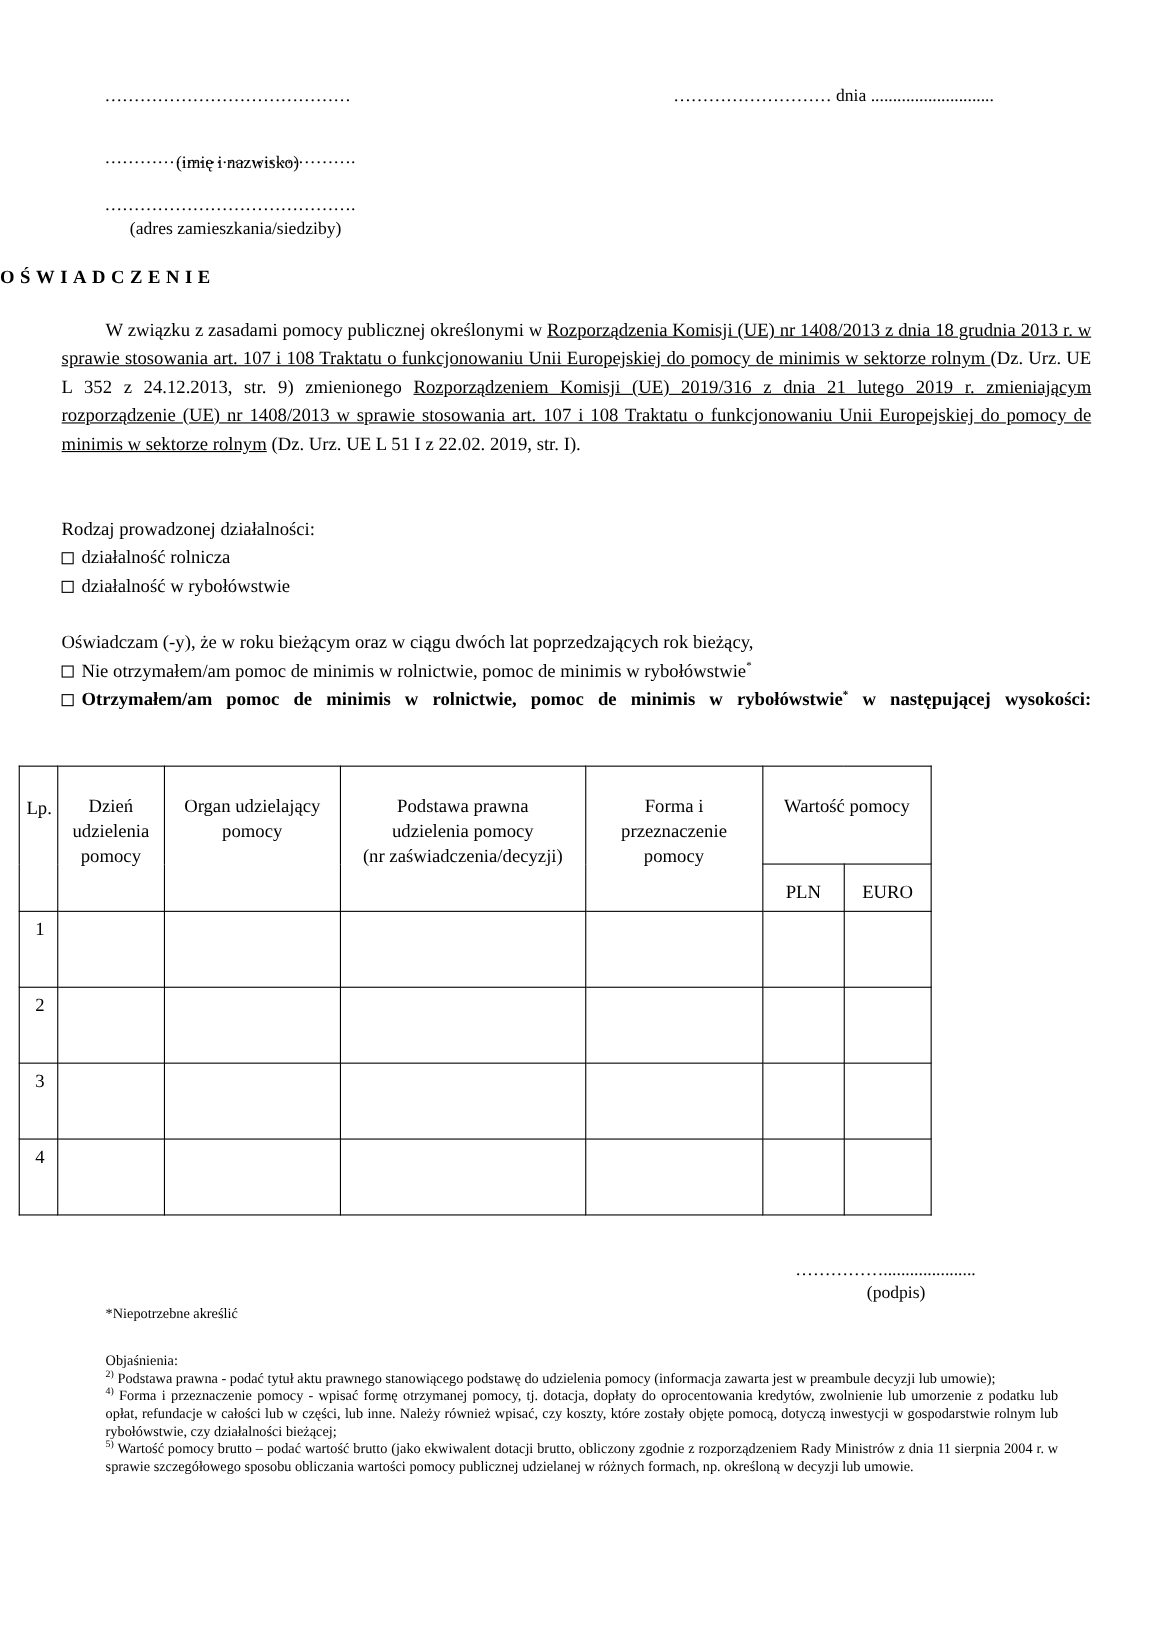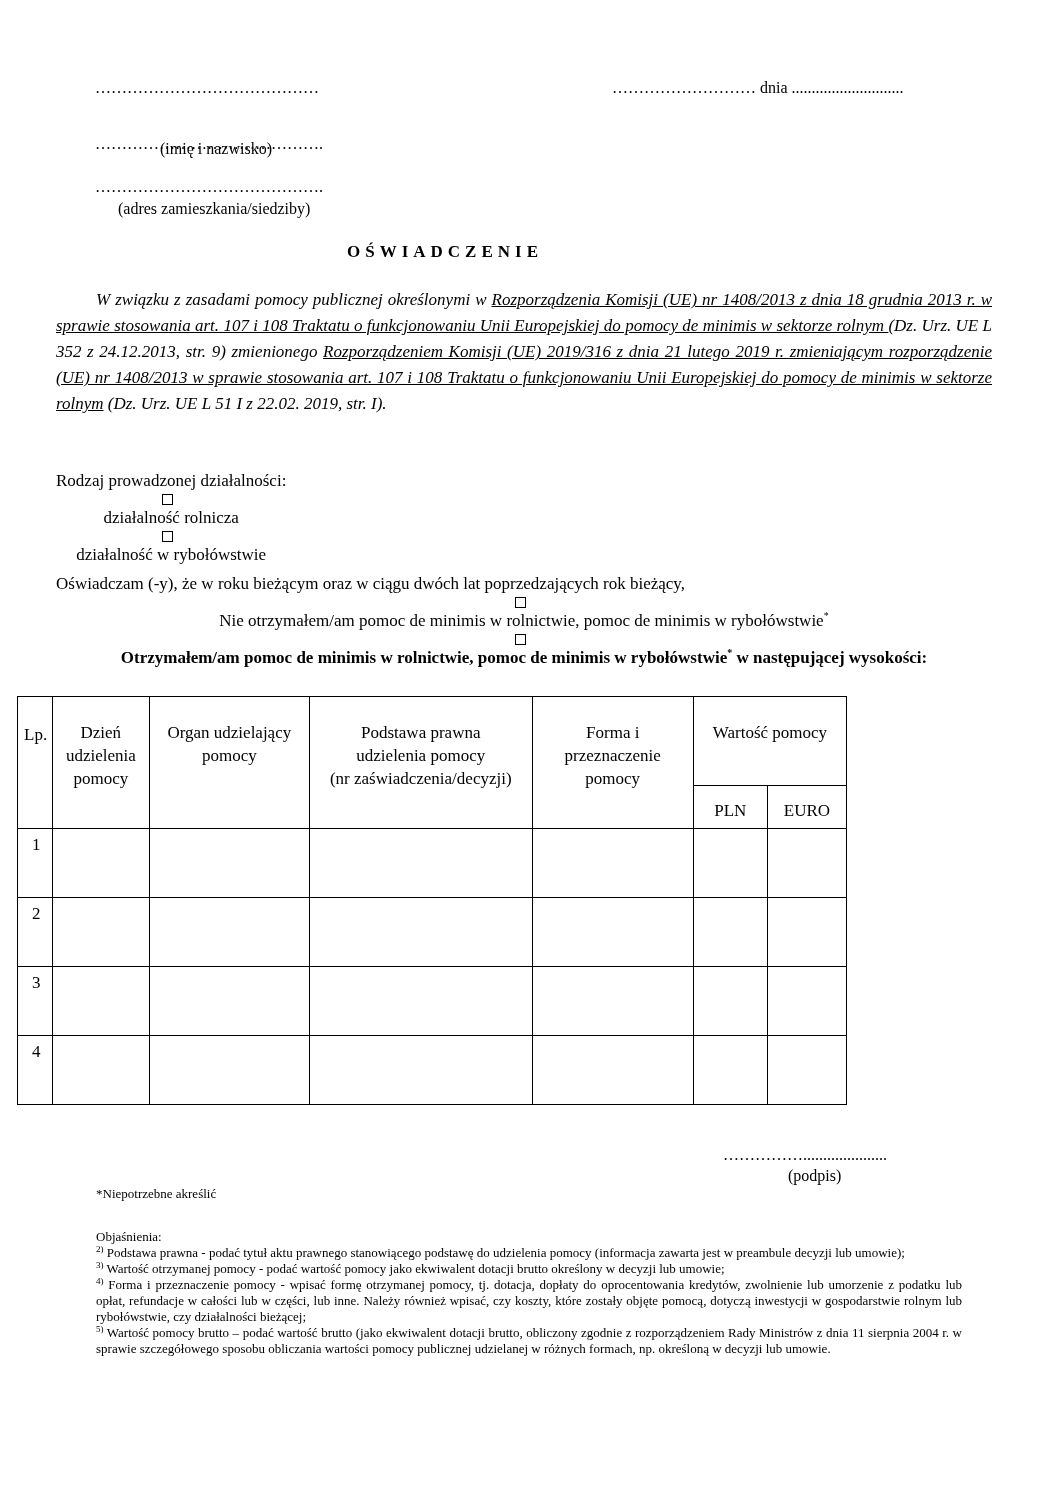--- a/index.html
+++ b/index.html
@@ -12,29 +12,29 @@
   .dots { letter-spacing: 0px; white-space: nowrap; }
   .center { text-align: center; }
 
   #hdr-name-dots { left: 95px; top: 79px; font-size: 16px; }
   #hdr-name-label { left: 160px; top: 111px; margin-top: 28px; }
   #hdr-addr1-dots { left: 95px; top: 135px; font-size: 16px; }
   #hdr-addr2-dots { left: 95px; top: 178px; font-size: 16px; }
   #hdr-addr-label { left: 118px; top: 199px; }
   #hdr-date { left: 612px; top: 79px; font-size: 16px; white-space: nowrap; }
 
-  #title { left: 0; width: 890px; top: 242px; text-align: center;
+  #title { left: 0; width: 890px; top: 242px; text-align: left;
            font-size: 17px; font-weight: bold; letter-spacing: 5px; }
 
   #intro { left: 56px; width: 936px; top: 287px; font-size: 17px; line-height: 26px;
-           text-align: justify; text-indent: 40px; font-style: italic; }
+           text-align: justify; text-indent: 40px; }
   #intro u { text-decoration: underline; }
 
   #activity { left: 56px; top: 468px; font-size: 17px; line-height: 26px; }
-  .cbrow { display: flex; align-items: center; flex-direction: column; }
+  .cbrow { display: flex; align-items: center; }
   .cb { display: inline-block; width: 11px; height: 11px; border: 1.5px solid #000;
         margin-right: 7px; box-sizing: border-box; }
 
   #declare { left: 56px; width: 936px; top: 571px; font-size: 17px; line-height: 26px; }
   #declare sup { font-size: 10px; line-height: 0; }
 
   #aid-table { position: absolute; left: 17px; top: 696px; width: 830px;
                border-collapse: collapse; font-size: 17px; }
   #aid-table td, #aid-table th { border: 1.5px solid #000; font-weight: normal;
                vertical-align: top; padding: 0; }
@@ -160,16 +160,15 @@
   </table>
 
 <div id="sign-dots" class="abs dots">…………….....................</div>
 <div id="sign-label" class="abs t16">(podpis)</div>
 
 <div id="footnote" class="abs">*Niepotrzebne akreślić</div>
 
 <div id="explain" class="abs">
   <p>Objaśnienia:</p>
   <p><sup>2)</sup><span> Podstawa prawna - podać tytuł aktu prawnego stanowiącego podstawę do udzielenia pomocy (informacja zawarta jest w preambule decyzji lub umowie);</span></p>
-  <p><sup>3)</sup><span> Wartość otrzymanej pomocy - podać wartość pomocy jako ekwiwalent dotacji brutto określony w decyzji lub umowie;</span></p>
   <p><sup>4)</sup><span> Forma i przeznaczenie pomocy - wpisać formę otrzymanej pomocy, tj. dotacja, dopłaty do oprocentowania kredytów, zwolnienie lub umorzenie z podatku lub opłat, refundacje w całości lub w części, lub inne. Należy również wpisać, czy koszty, które zostały objęte pomocą, dotyczą inwestycji w gospodarstwie rolnym lub rybołówstwie, czy działalności bieżącej;</span></p>
   <p><sup>5)</sup><span> Wartość pomocy brutto – podać wartość brutto (jako ekwiwalent dotacji brutto, obliczony zgodnie z rozporządzeniem Rady Ministrów z dnia 11 sierpnia 2004 r. w sprawie szczegółowego sposobu obliczania wartości pomocy publicznej udzielanej w różnych formach, np. określoną w decyzji lub umowie.</span></p>
 </div>
 
 </body></html>

